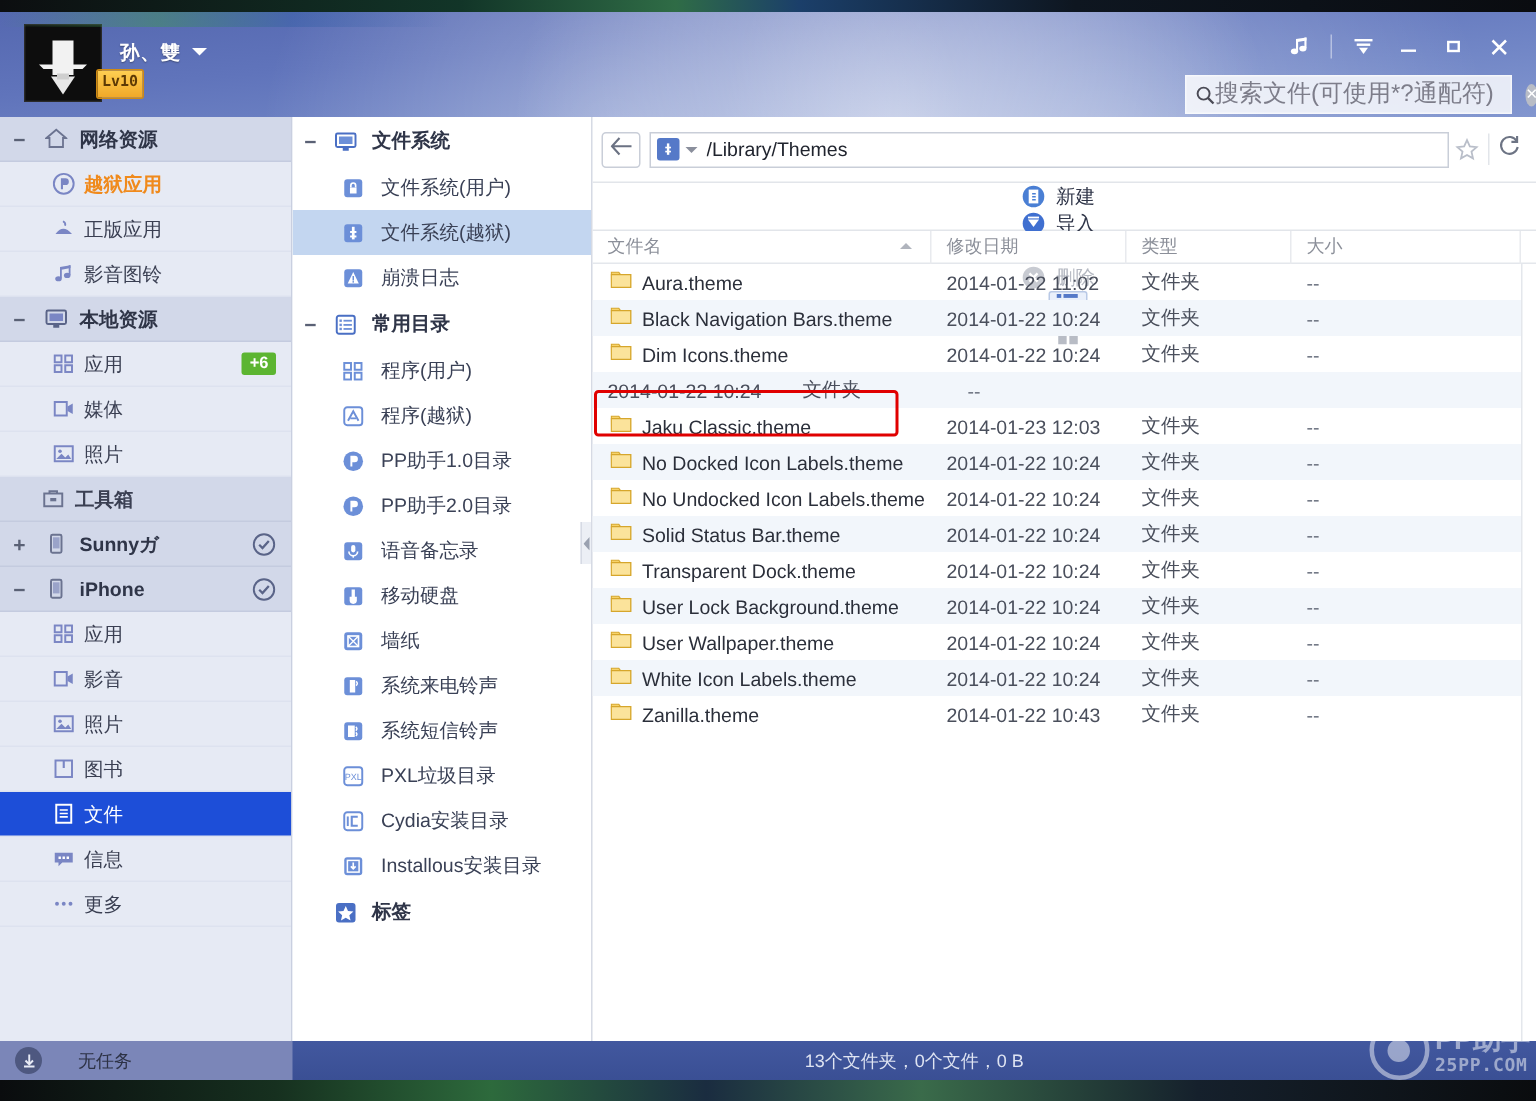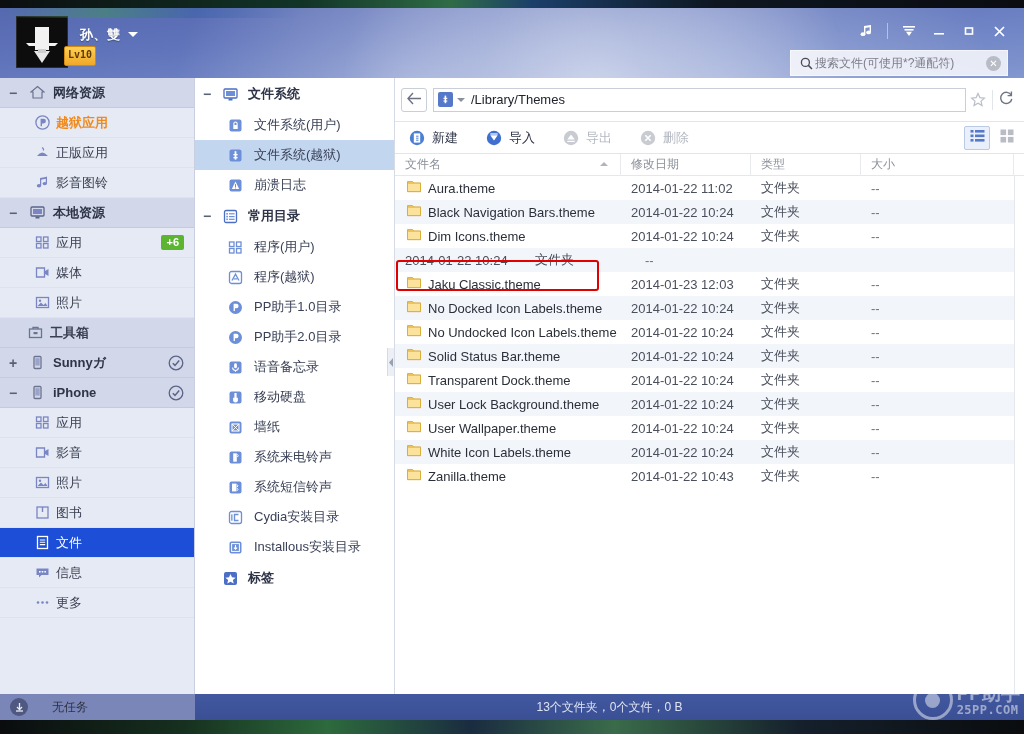--- a/index.html
+++ b/index.html
@@ -94,21 +94,21 @@
   .search-box {
     position: absolute; right: 16px; top: 42px;
     width: 218px; height: 26px;
     background: rgba(255,255,255,.82);
     border: 1px solid rgba(255,255,255,.55);
     display: flex; align-items: center; padding: 0 6px;
   }
   .search-box .s-icon { width: 18px; display:flex; justify-content:center; color:#5b5b5b; }
   .search-box .s-input {
     flex: 1; border: 0; background: transparent; outline: none;
-    font-size: 12px; color: #3c3c3c;
+    font-size: 16px; color: #3c3c3c;
     font-family: "Liberation Sans","DejaVu Sans",sans-serif;
   }
   .search-box .s-input::placeholder { color: #7d7d8a; }
   .search-box .s-clear {
     width: 15px; height: 15px; border-radius: 50%;
     background: #b8bcc6; color: #fff; font-size: 10px;
     display:flex; align-items:center; justify-content:center; cursor:pointer;
   }
 
   
@@ -200,21 +200,21 @@
     width:0;height:0;margin: 0 6px 0 4px;
     border-left:4px solid transparent;border-right:4px solid transparent;border-top:4px solid #8a8f9c;
   }
   .addr-path { flex:1; font-size:13px; color:#20242e; border:0; outline:none; background:transparent;
     font-family:"Liberation Sans","DejaVu Sans",sans-serif; }
   .addr-star { width:24px; display:flex; align-items:center; justify-content:center; color:#b9bec9; cursor:pointer; }
   .addr-refresh { width:26px; display:flex; align-items:center; justify-content:center; color:#6d7484; cursor:pointer; border-left:1px solid #e2e5ea; margin-left:2px;}
 
   .toolbar {
     height: 32px; display:flex; align-items:center;
-    border-bottom: 1px solid #e2e5ea; padding-left: 8px; background:#fff;
+    border-bottom: 1px solid #e2e5ea; padding-left: 8px; background:#fff;flex-direction:column;
   }
   .tb-btn { display:flex; align-items:center; height:26px; padding: 0 10px 0 4px; cursor:pointer; margin-right: 12px; }
   .tb-btn .tbi { width:20px; display:flex; justify-content:center; }
   .tb-btn .tbl { font-size:13px; color:#2f3548; margin-left:5px; }
   .tb-btn.disabled { cursor:default; }
   .tb-btn.disabled .tbl { color:#b4b8c1; }
   .tb-spacer { flex:1; }
   .view-btn {
     width:26px; height:24px; display:flex; align-items:center; justify-content:center;
     cursor:pointer; margin-right:4px; border:1px solid transparent; border-radius:2px;
@@ -726,20 +726,29 @@
           <span class="ticon">
             <svg width="15" height="15" viewBox="0 0 15 15">
               <rect x="1.5" y="1.5" width="12" height="12" rx="2" fill="#6c8fd8"></rect>
               <path d="M4 3.6 h4.5 v7.8 h-4.5 z" fill="#fff"></path>
               <path d="M9.2 4.6 q1.5 1.2 0 2.5 M9.2 8.2 q1.5 1.2 0 2.5" fill="none" stroke="#fff" stroke-width="1"></path>
             </svg>
           </span>
           <span class="ttext">系统短信铃声</span>
         </div>
 
+        <div class="tree-item">
+          <span class="ticon">
+            <svg width="15" height="15" viewBox="0 0 15 15">
+              <rect x="1.5" y="1.5" width="12" height="12" rx="2" fill="none" stroke="#6c8fd8" stroke-width="1.3"></rect>
+              <text x="7.5" y="10" font-size="6" font-family="Liberation Sans, sans-serif" fill="#6c8fd8" text-anchor="middle">PXL</text>
+            </svg>
+          </span>
+          <span class="ttext">PXL垃圾目录</span>
+        </div>
 
         <div class="tree-item">
           <span class="ticon">
             <svg width="15" height="15" viewBox="0 0 15 15">
               <rect x="1.5" y="1.5" width="12" height="12" rx="2" fill="none" stroke="#6c8fd8" stroke-width="1.3"></rect>
               <path d="M10.5 4.5 h-4 v6 h4" fill="none" stroke="#6c8fd8" stroke-width="1.4"></path>
               <rect x="3.2" y="4.3" width="1.3" height="6.4" fill="#6c8fd8"></rect>
             </svg>
           </span>
           <span class="ttext">Cydia安装目录</span>

